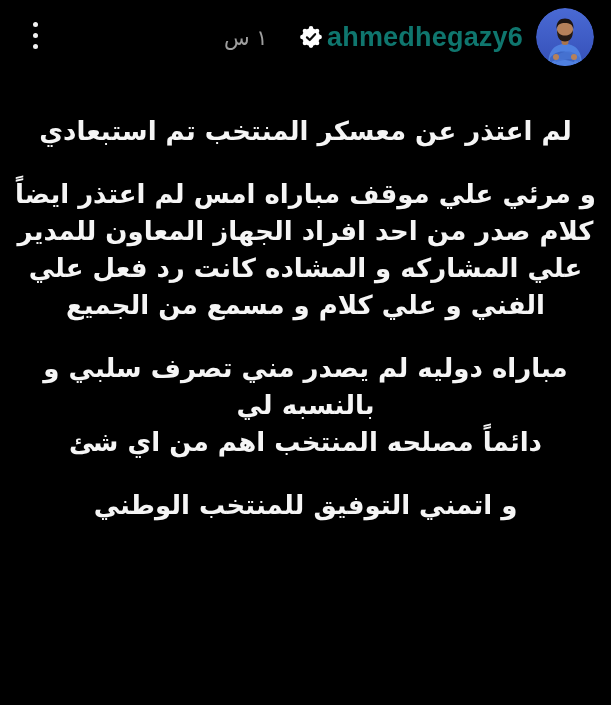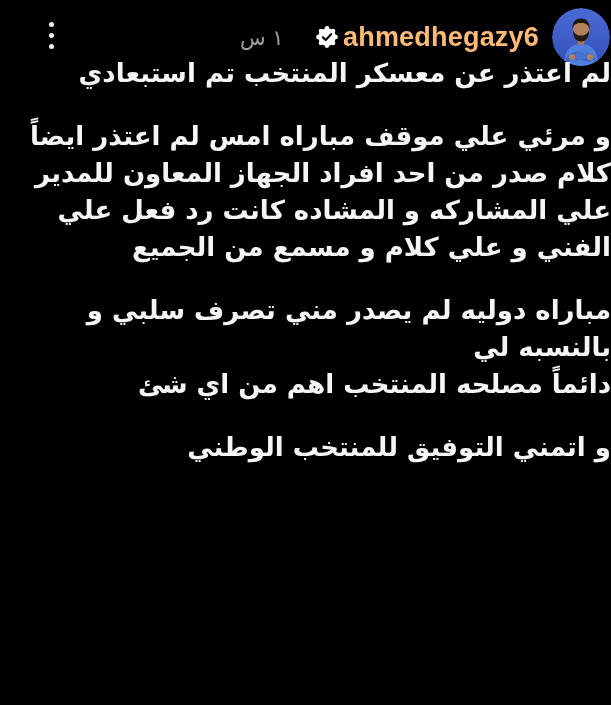--- a/index.html
+++ b/index.html
@@ -11,21 +11,21 @@
     width: 611px;
     height: 705px;
     position: relative;
     overflow: hidden;
     font-family: "DejaVu Sans", sans-serif;
   }
 
   
   .header {
     position: absolute;
-    top: 0; left: 16px; right: 0;
+    top: 0; left: 0; right: 0;
     height: 75px;
   }
   .avatar {
     position: absolute;
     top: 8px;
     left: 536px;
     width: 58px;
     height: 58px;
     border-radius: 50%;
     overflow: hidden;
@@ -42,21 +42,21 @@
     gap: 5px;
     direction: ltr;
     cursor: pointer;
   }
   .badge {
     width: 22px;
     height: 22px;
     flex: 0 0 auto;
   }
   .username {
-    color: #fdba74;
+    color: #0f766e;
     font-family: "Liberation Sans", sans-serif;
     font-weight: 700;
     font-size: 27px;
     letter-spacing: 0.2px;
     line-height: 30px;
     white-space: nowrap;
   }
   .timestamp {
     position: absolute;
     top: 26px;
@@ -84,21 +84,22 @@
     width: 5px;
     height: 5px;
     border-radius: 50%;
     background: #f2f2f2;
   }
 
   
   .story-body {
     position: absolute;
     top: 0; left: 0; right: 0;
-    padding-top: 55px;
+    padding-top: 113px;
+    text-align: center;
     direction: rtl;
   }
   .para {
     margin: 0 0 26px 0;
   }
   .para:last-child { margin-bottom: 1px; }
   .para p {
     margin: 0;
     color: #f5f5f5;
     font-family: "DejaVu Sans", sans-serif;

